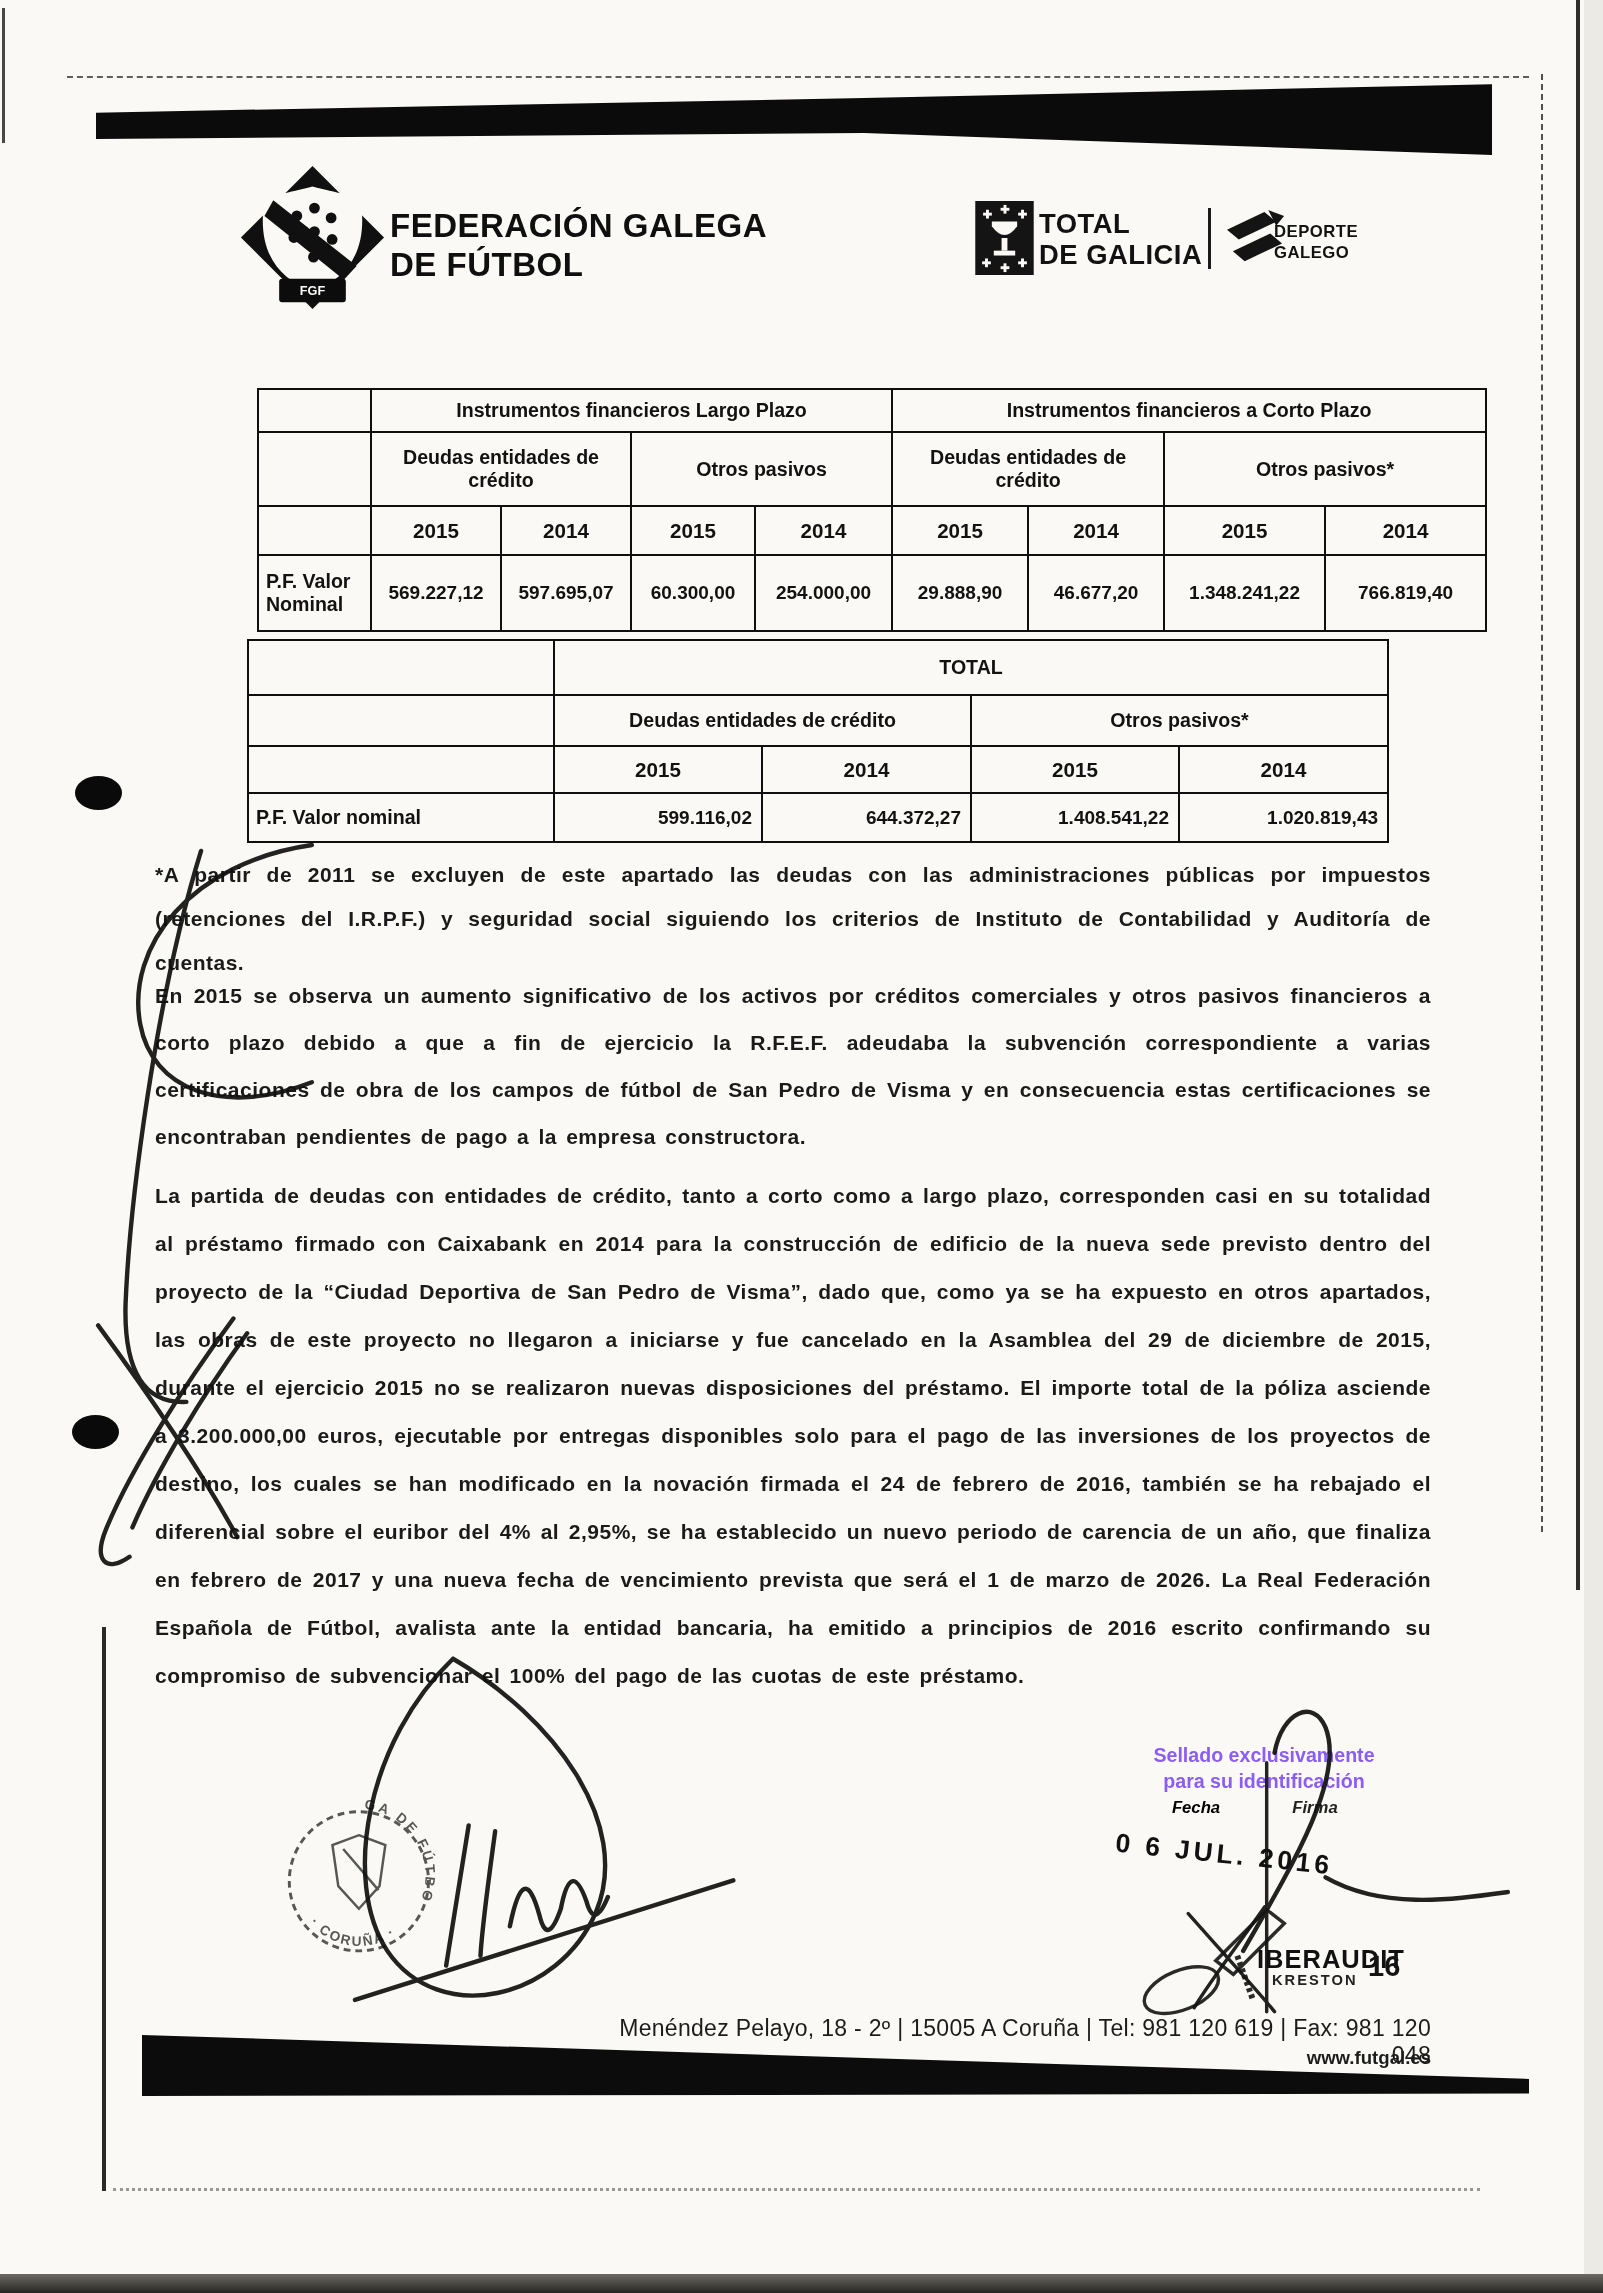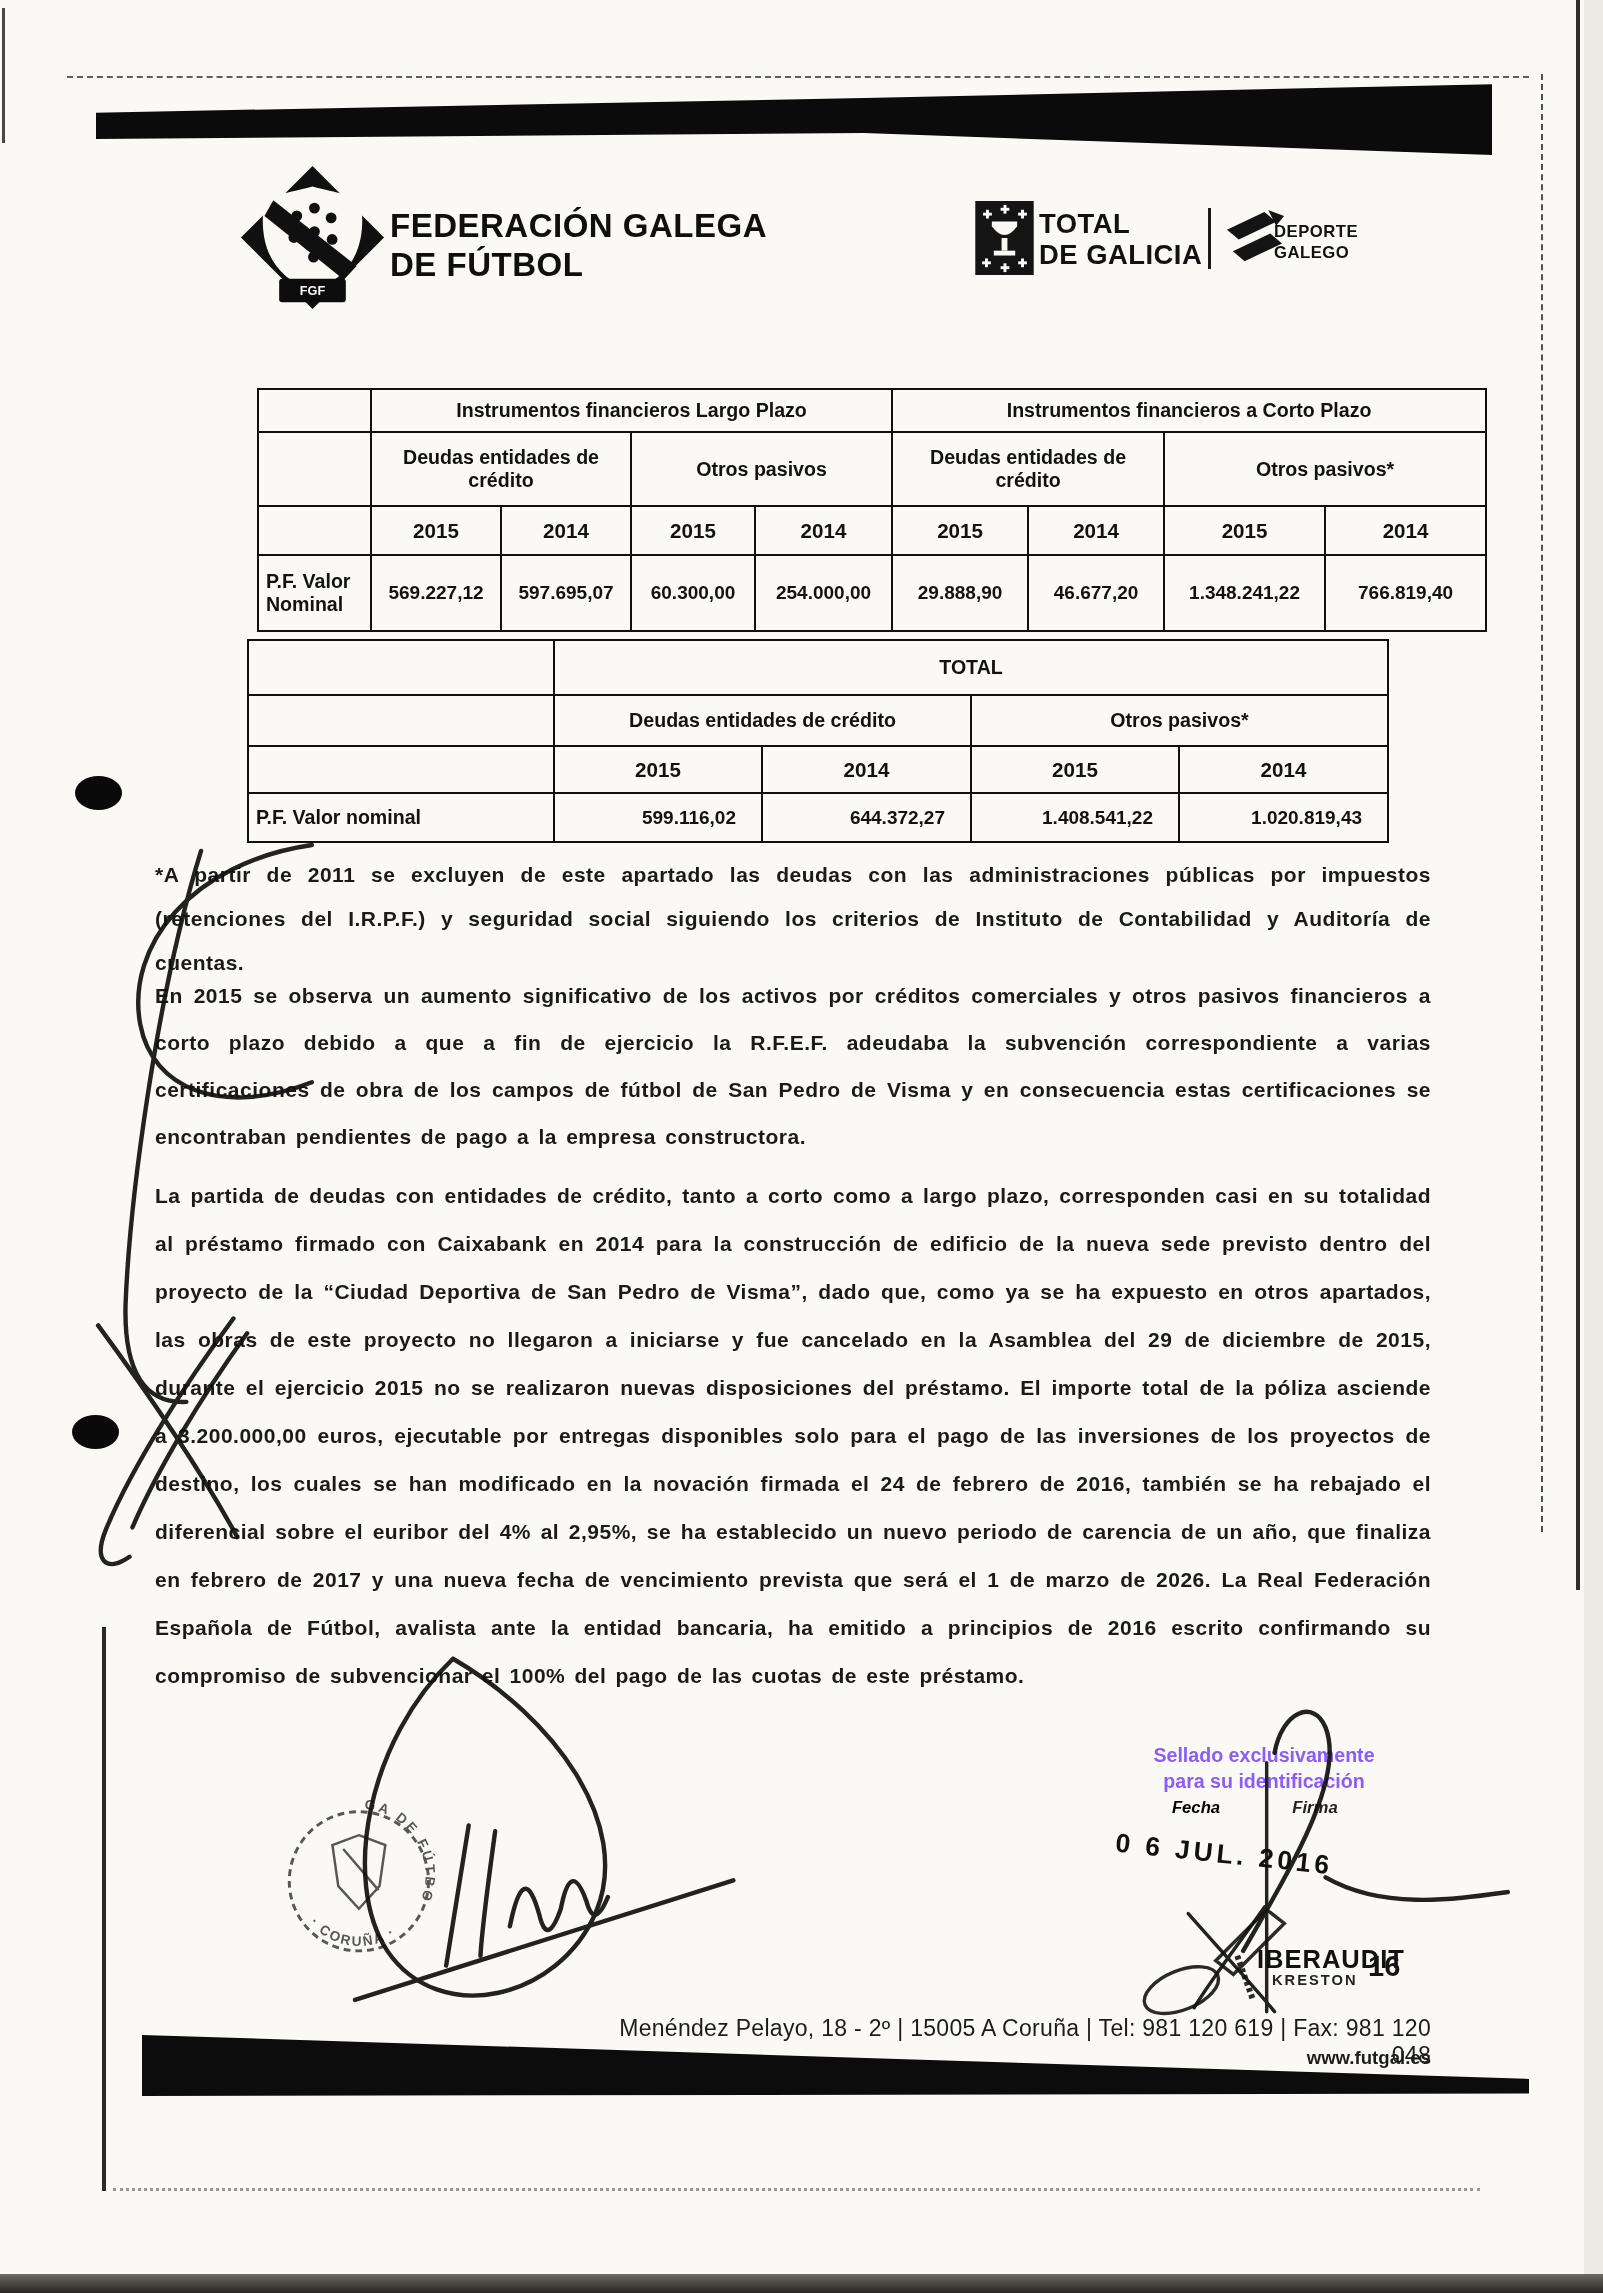--- a/index.html
+++ b/index.html
@@ -43,21 +43,21 @@
   table.t{position:absolute;border-collapse:collapse;table-layout:fixed;
     font-weight:700;color:#121212;background:transparent;}
   table.t td{border:2.5px solid #0f0f0f;text-align:center;vertical-align:middle;
     padding:2px 3.9px;overflow:hidden;}
   table.t td.blank{}
   .t .ghead{font-size:19.6px;}
   .t .shead{font-size:19.6px;}
   .t .year{font-size:20.6px;}
   .t .val{font-size:19px;}
   .t .rlabel{text-align:left;font-size:19.6px;padding-left:6.9px;}
-  #table-total td.val{text-align:right;padding-right:25px;}
+  #table-total td.val{text-align:right;padding-right:9px;}
 
   
   .para{left:155px;width:1276px;text-align:justify;font-weight:700;color:#1a1a1a;
     font-size:21px;letter-spacing:0.5px;word-spacing:2.9px;}
   .footnote{top:853px;line-height:44px;}
   .p2{top:972px;line-height:47px;}
   .p3{top:1172px;line-height:48px;}
 
   
   .sello{left:1127px;top:1743px;width:274px;text-align:center;font-size:19.6px;

